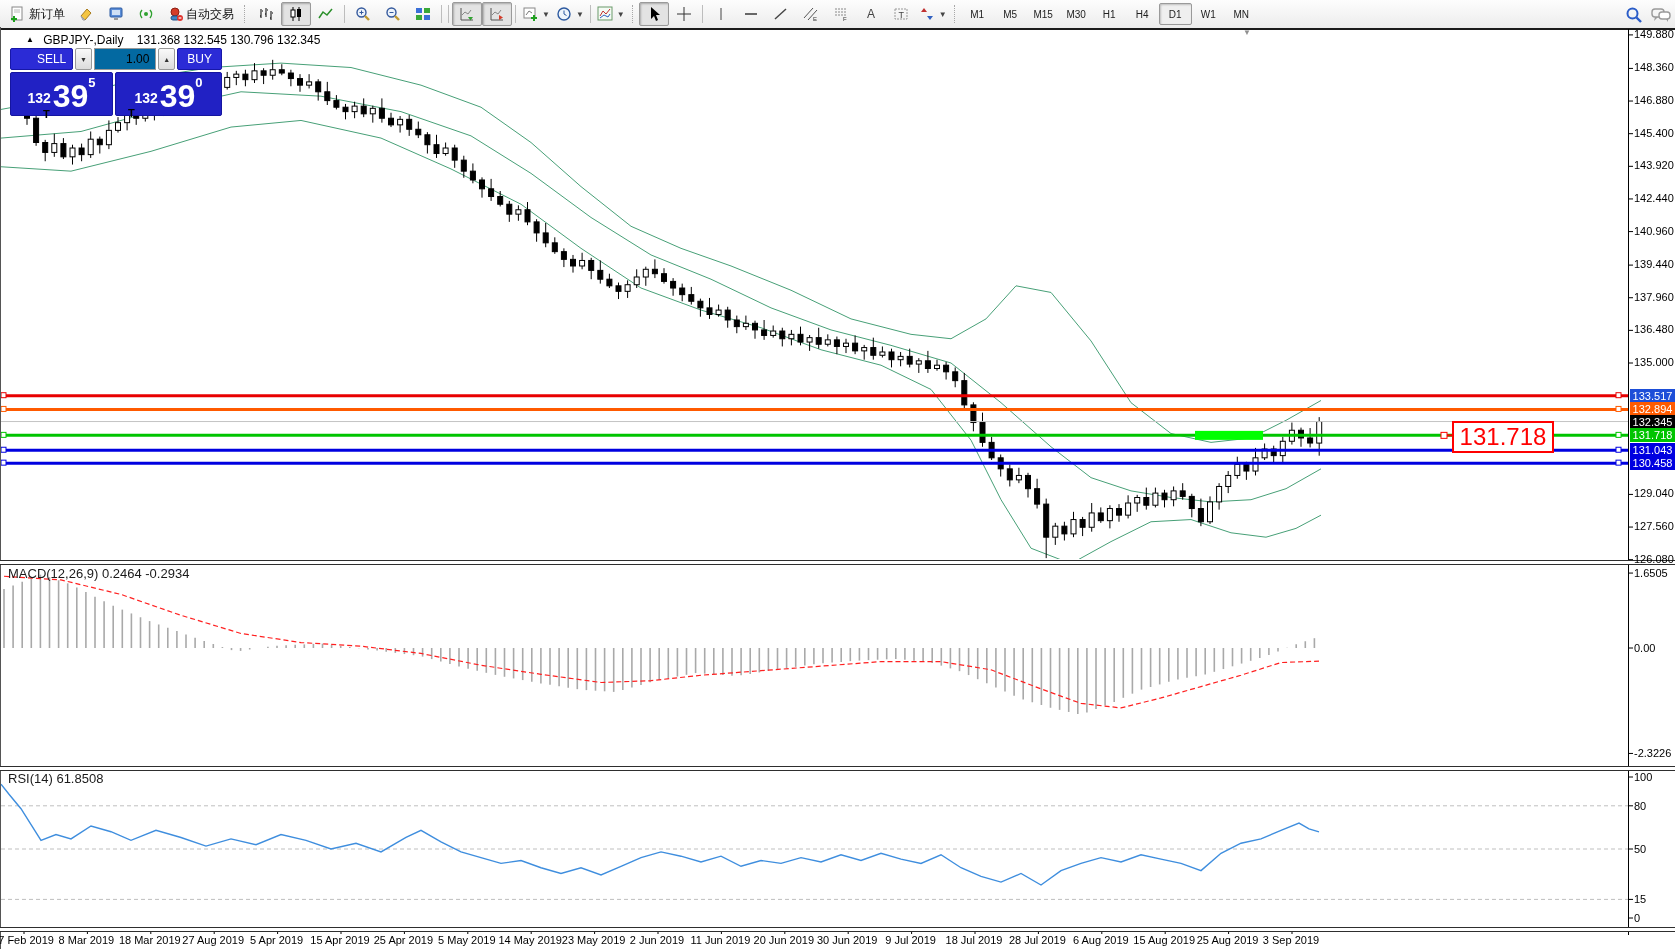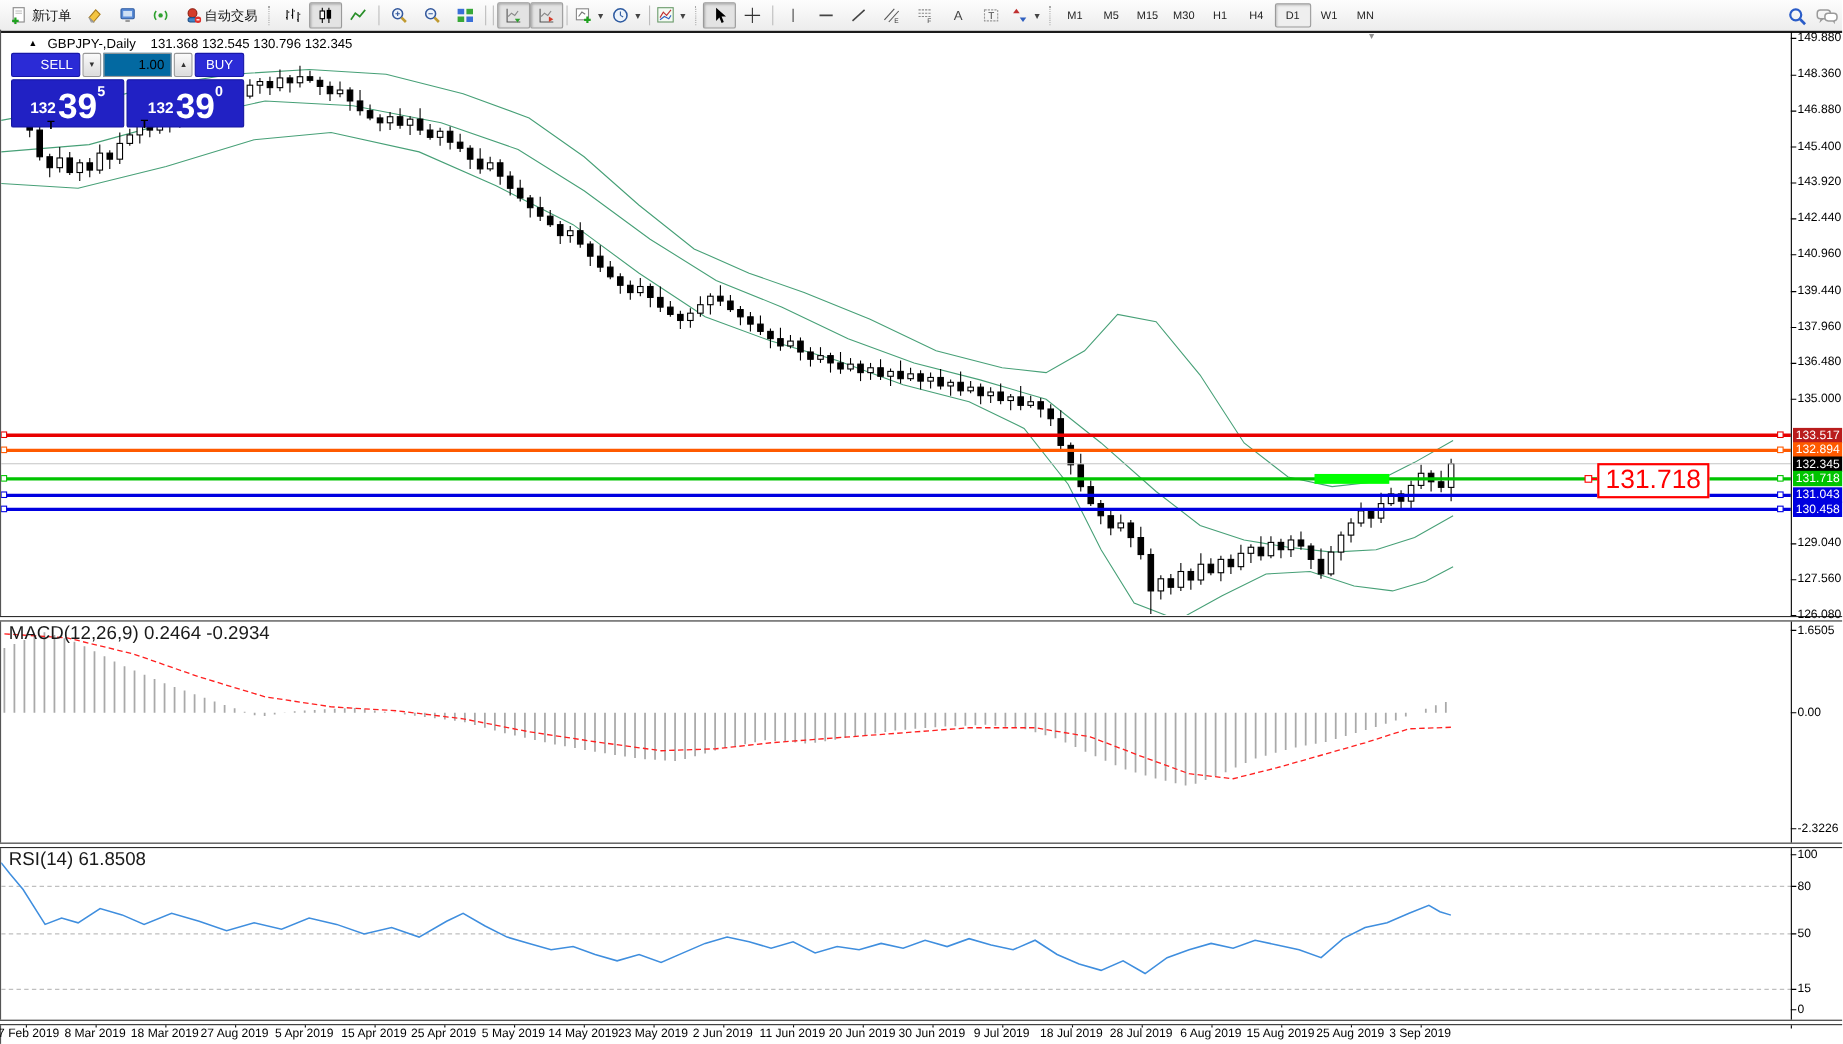--- a/index.html
+++ b/index.html
@@ -29,21 +29,21 @@
   #chart-title b{font-weight:normal;margin-left:10px;}
 
   .pane-divider{position:absolute;left:0;width:1675px;height:3px;background:#fff;
     border-top:1px solid #2e2e2e;border-bottom:1px solid #2e2e2e;}
 
   .plabel{position:absolute;left:1634px;font-size:11px;color:#000;white-space:nowrap;}
   .lvl-label{position:absolute;left:1630px;width:45px;height:14px;font-size:11px;color:#fff;
     text-align:center;line-height:14px;white-space:nowrap;}
   .ind-tick{position:absolute;left:1634px;font-size:11px;color:#000;white-space:nowrap;}
   .dlabel{position:absolute;top:934px;font-size:11px;color:#000;transform:translateX(-50%);white-space:nowrap;}
-  .pane-label{position:absolute;left:8px;font-size:17px;color:#1a1a1a;white-space:nowrap;}
+  .pane-label{position:absolute;left:8px;font-size:13px;color:#1a1a1a;white-space:nowrap;}
   .tmark{position:absolute;font-size:11px;color:#000;font-weight:bold;}
   #shift-marker{position:absolute;left:1243px;top:28px;font-size:8px;color:#909090;}
 
   
   #trade-panel{position:absolute;left:10px;top:48px;width:212px;}
   #tp-row1{display:flex;height:22px;gap:2px;}
   .tp-btn{background:#2b2bd6;color:#fff;font-size:12px;display:flex;align-items:center;justify-content:center;border-radius:2px;border:1px solid #1717a8;}
   #tp-sell{width:50px;padding-left:20px;}
   #tp-buy{width:52px;}
   #tp-spin-dn,#tp-spin-up{width:18px;background:linear-gradient(#fafafa,#dcdcdc);border:1px solid #999;
@@ -915,21 +915,21 @@
 
   <div class="pane-label" style="top:566px">MACD(12,26,9) 0.2464 -0.2934</div>
   <div class="pane-label" style="top:771px">RSI(14) 61.8508</div>
 
   <div id="price-callout">131.718</div>
   <div id="shift-marker">▼</div>
   <div class="tmark" style="left:43px;top:108px">T</div>
   <div class="tmark" style="left:128px;top:107px">T</div>
 
   <div id="labels-layer">
-      <div class="lvl-label" style="top: 388.7px; background: #b91c1c;">133.517</div>
+      <div class="lvl-label" style="top: 388.7px; background: #1d4ed8;">133.517</div>
       <div class="lvl-label" style="top: 402.437px; background: rgb(255, 90, 0);">132.894</div>
       <div class="lvl-label" style="top: 414.543px; background: rgb(0, 0, 0);">132.345</div>
       <div class="lvl-label" style="top: 428.368px; background: rgb(0, 196, 0);">131.718</div>
       <div class="lvl-label" style="top: 443.252px; background: rgb(0, 0, 224);">131.043</div>
       <div class="lvl-label" style="top: 456.151px; background: rgb(0, 0, 224);">130.458</div>
       <div class="plabel" style="top: 27.896px;">149.880</div>
       <div class="plabel" style="top: 61.412px;">148.360</div>
       <div class="plabel" style="top: 94.046px;">146.880</div>
       <div class="plabel" style="top: 126.68px;">145.400</div>
       <div class="plabel" style="top: 159.314px;">143.920</div>

